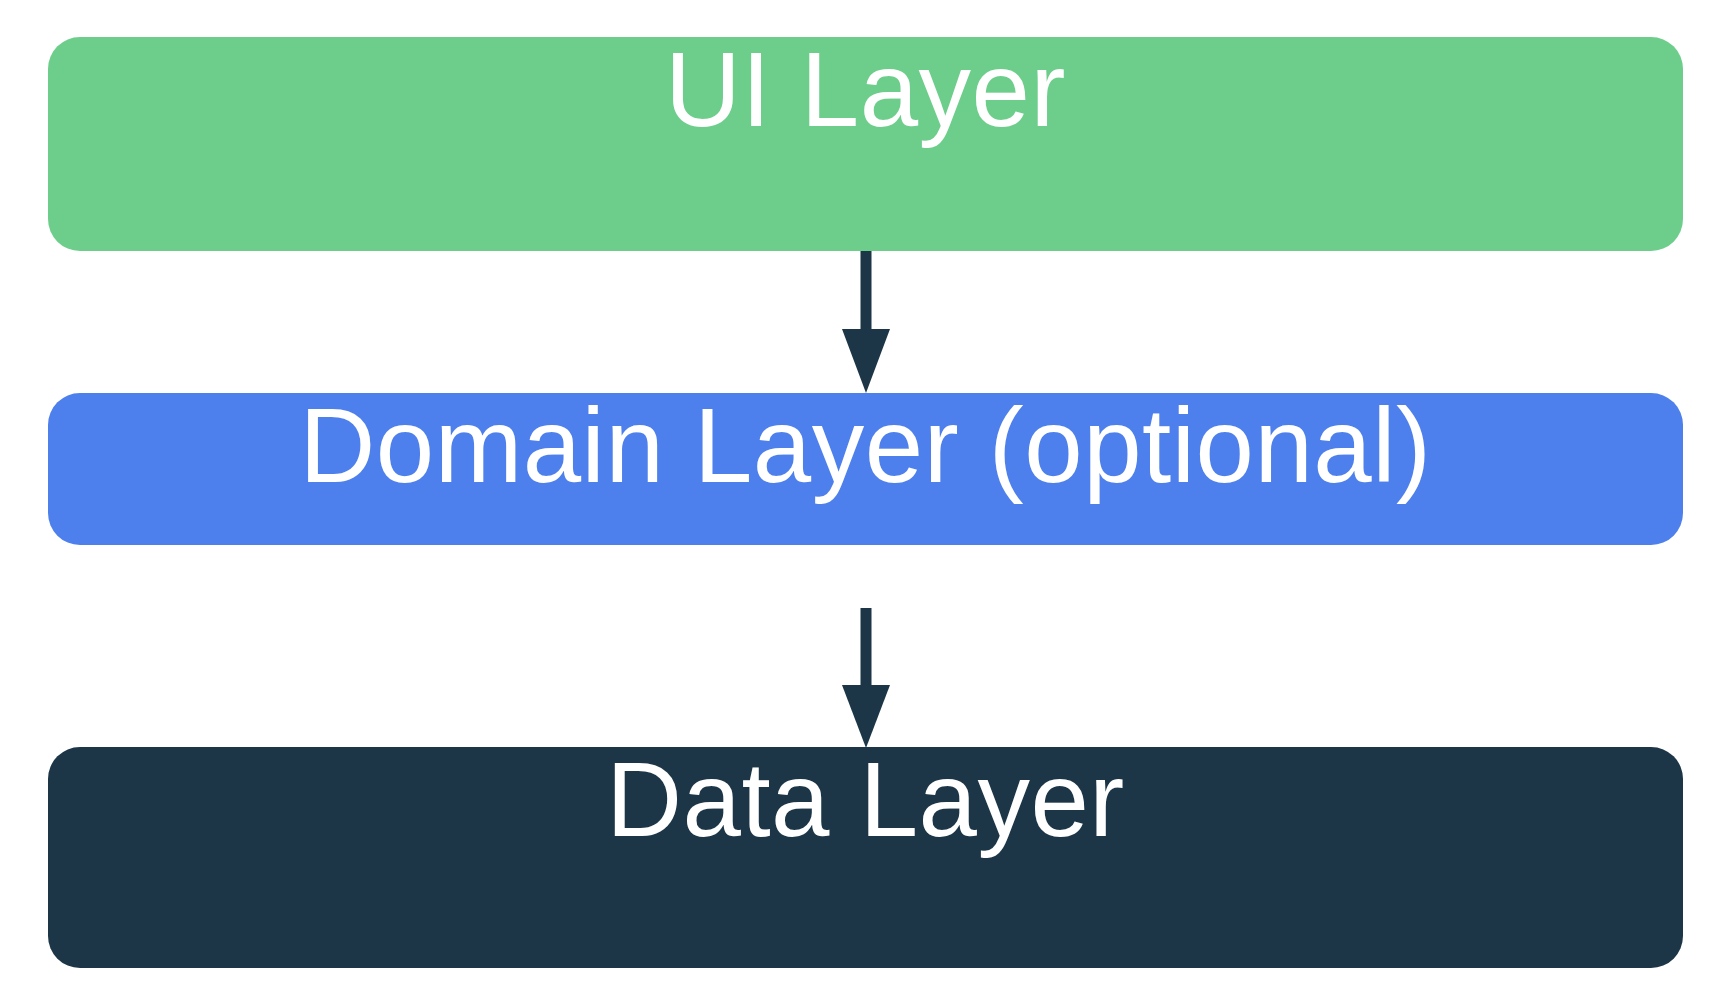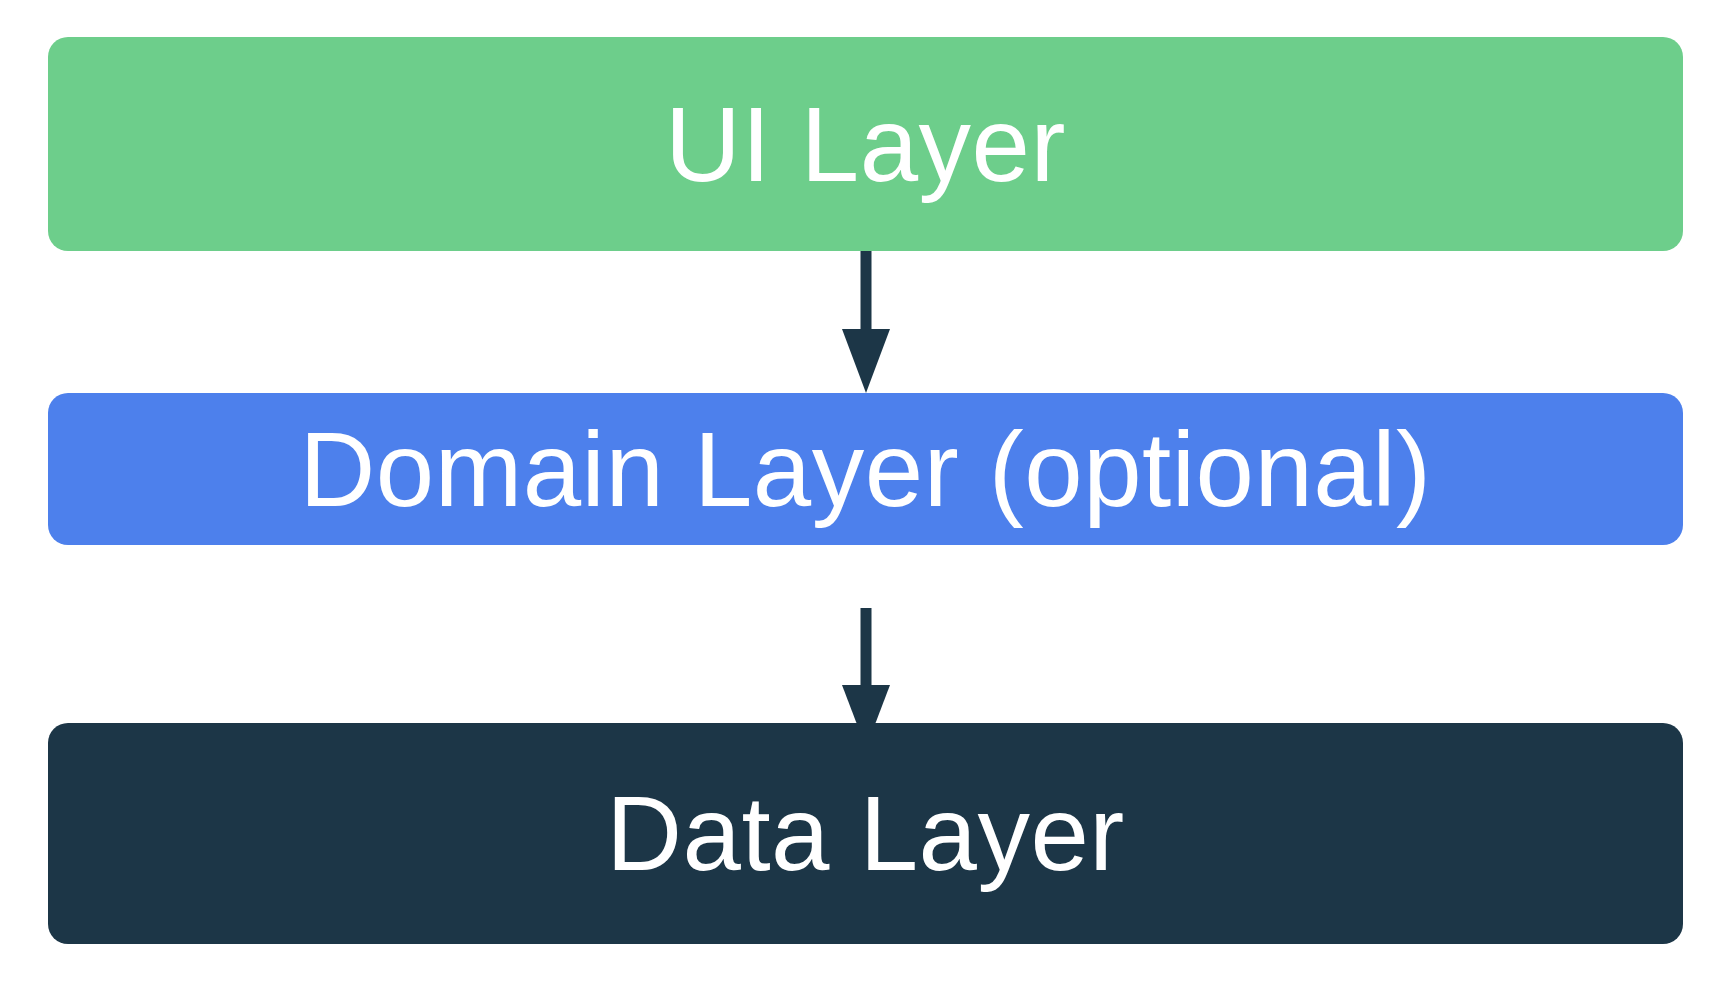--- a/index.html
+++ b/index.html
@@ -21,36 +21,35 @@
   .canvas {
     position: relative;
     width: 1725px;
     height: 1005px;
     background: var(--color-canvas-bg);
   }
   .layer-box {
     position: absolute;
     left: 48px;
     width: 1635px;
-    border-radius: 20px;
+    border-radius: 32px;
     display: flex;
-    align-items: center;
     justify-content: center;
   }
   .layer-box .label {
     color: var(--color-label-text);
     font-size: 105px;
     font-weight: 400;
     letter-spacing: 0.5px;
     line-height: 1;
     white-space: nowrap;
   }
   .layer-ui     { top: 37px;  height: 214px; background: var(--color-ui-layer-bg); }
   .layer-domain { top: 393px; height: 152px; background: var(--color-domain-layer-bg); }
-  .layer-data   { top: 723px; height: 221px; background: var(--color-data-layer-bg); }
+  .layer-data   { top: 747px; height: 221px; background: var(--color-data-layer-bg); }
   .arrow {
     position: absolute;
     left: 841px;
     width: 50px;
     display: block;
   }
   .arrow-1 { top: 251px; height: 142px; }
   .arrow-2 { top: 608px; height: 140px; }
   .arrow svg { display: block; width: 100%; height: 100%; }
   .arrow .shape { fill: var(--color-arrow); }

